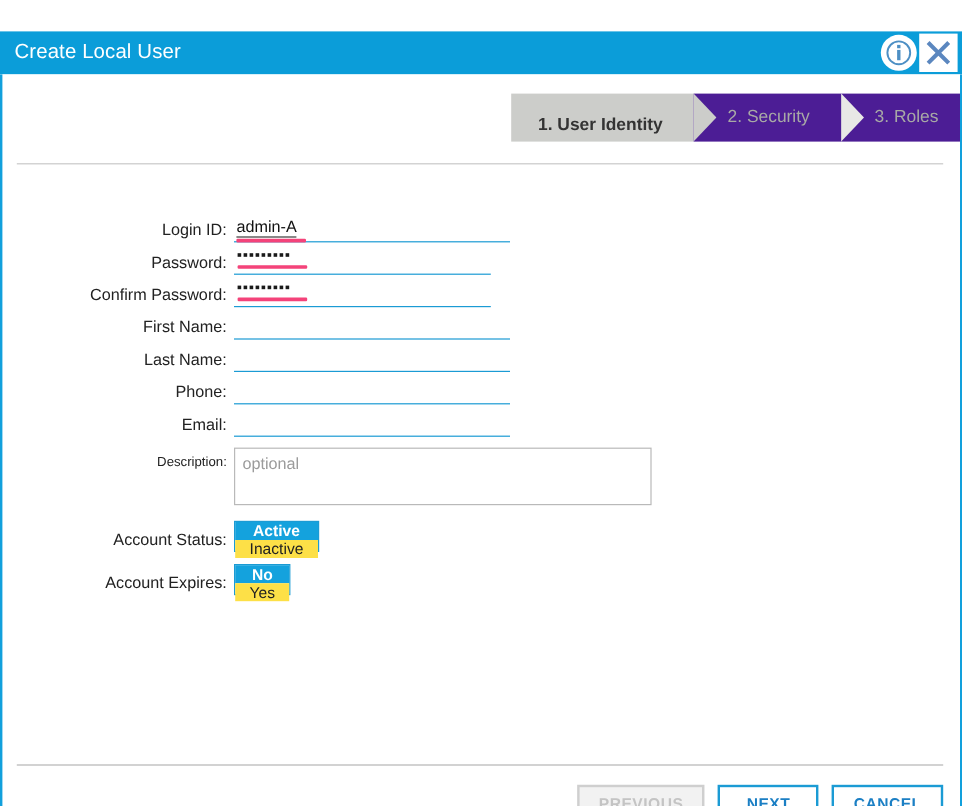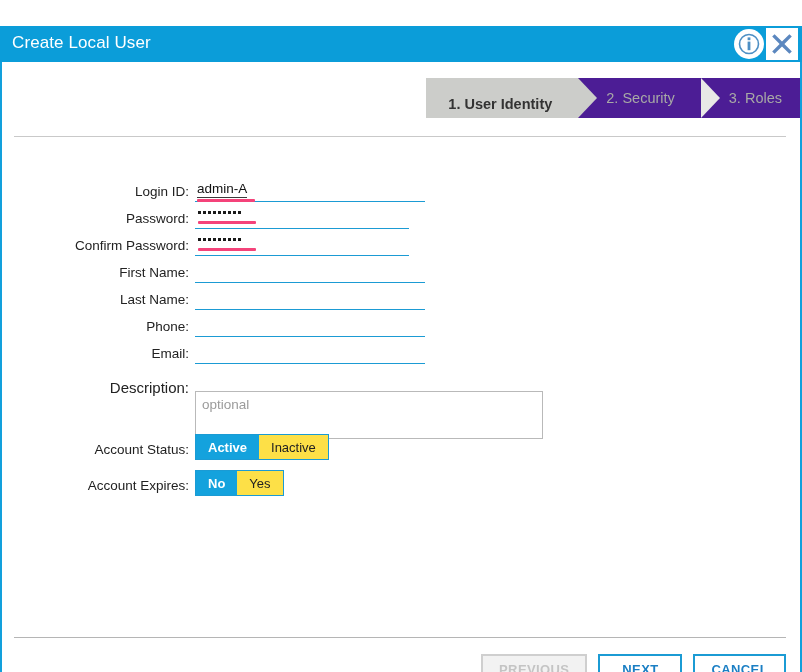--- a/index.html
+++ b/index.html
@@ -236,28 +236,28 @@
 
   
   .desc-row {
     position: relative;
     height: 64px;
   }
   .desc-label {
     position: absolute;
     right: 611px;
     top: 10px;
-    font-size: 15px;
+    font-size: 11px;
     color: #222222;
     white-space: nowrap;
   }
   .desc-box {
     position: absolute;
     left: 193px;
-    top: 22px;
+    top: 4px;
     width: 348px;
     height: 48px;
     box-sizing: border-box;
     border: 1px solid #b9b9b9;
     background: #ffffff;
     font-family: "Liberation Sans", sans-serif;
     font-size: 13.5px;
     color: #111111;
     padding: 5px 6px;
     resize: none;
@@ -280,20 +280,21 @@
   }
   .toggle-group {
     position: absolute;
     left: 193px;
     top: 1px;
     display: flex;
     border: 1px solid #1b9bd4;
     height: 26px;
     box-sizing: border-box;
     background: #ffffff;
+    flex-direction: column;
   }
   .toggle-opt {
     display: flex;
     align-items: center;
     justify-content: center;
     font-size: 13px;
     height: 100%;
     box-sizing: border-box;
     cursor: pointer;
     padding: 0 12px;

